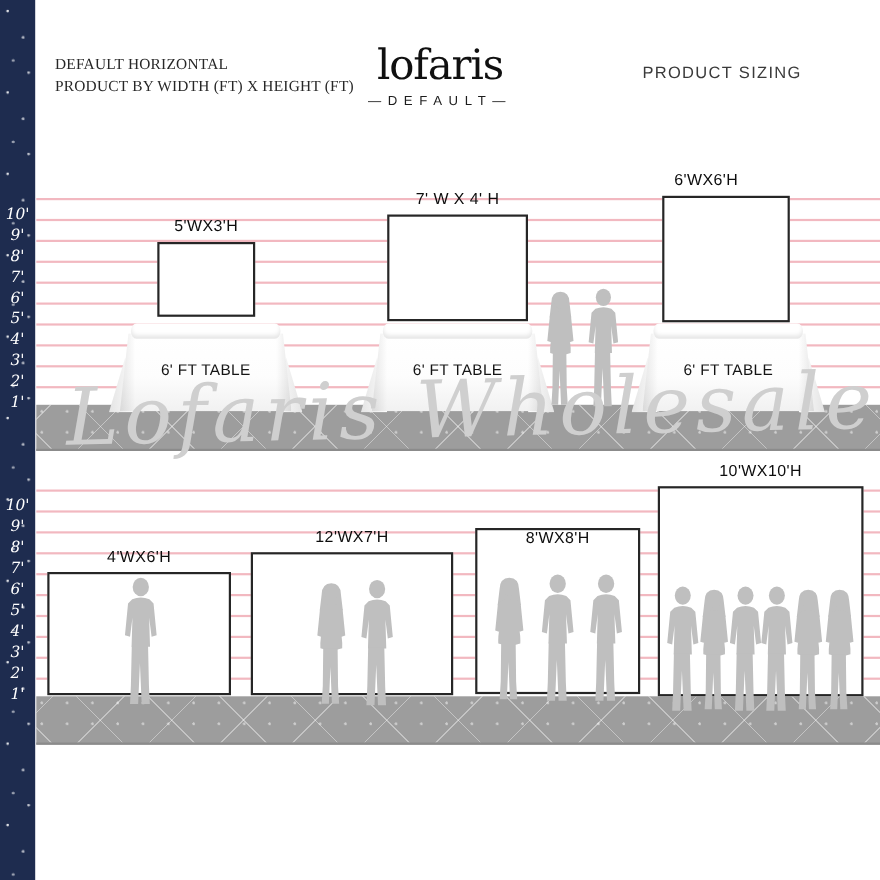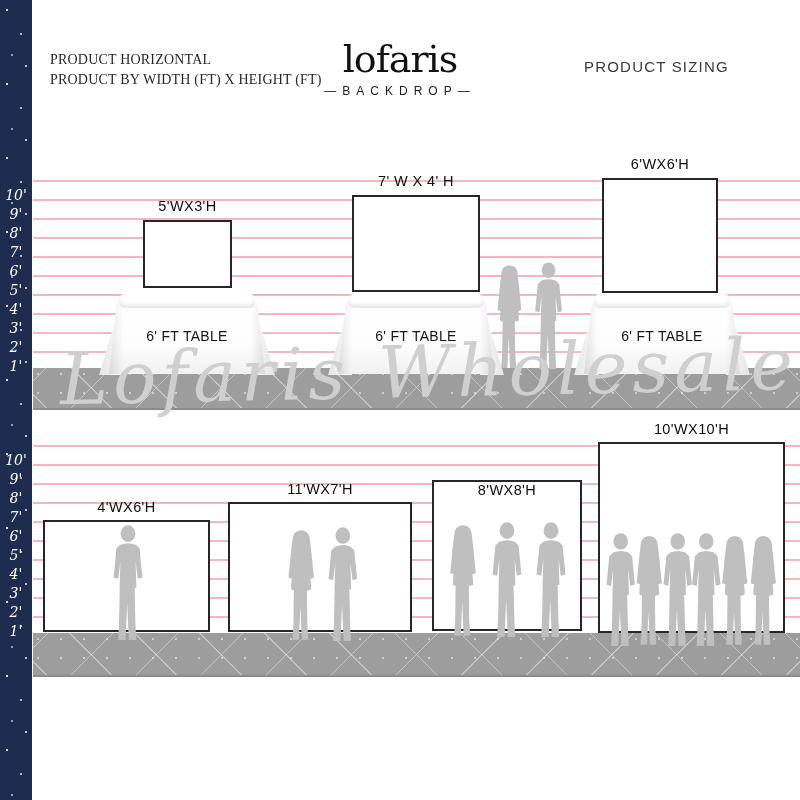--- a/index.html
+++ b/index.html
@@ -59,27 +59,27 @@
     font-family:"DejaVu Serif",serif;font-style:italic;font-size:72px;letter-spacing:5px;
     color:#cfcfcf;transform:rotate(-1.2deg);white-space:nowrap;pointer-events:none;}
 </style>
 </head>
 <body>
 
 <div class="page">
   <div class="navy-strip"></div>
 
   <div class="hdr-left">
-    <div>PRODUCT HORIZONTAL</div>
+    <div>DEFAULT HORIZONTAL</div>
     <div>PRODUCT BY WIDTH (FT) X HEIGHT (FT)</div>
   </div>
 
   <div class="logo">
     <div class="brand">lofaris</div>
-    <div class="brand-sub">—BACKDROP—</div>
+    <div class="brand-sub">—DEFAULT—</div>
   </div>
 
   <div class="hdr-right">PRODUCT SIZING</div>
 
   <div id="gen-root">
       <div class="hline" style="top:180px;"></div>
       <div class="rmark" style="top:172px;">10'</div>
       <div class="hline" style="top:199px;"></div>
       <div class="rmark" style="top:191px;">9'</div>
       <div class="hline" style="top:218px;"></div>
@@ -129,21 +129,21 @@
       </div>
       <div class="bd-label" style="left:312px;top:173px;width:208px;">7' W X 4' H</div>
       <div class="bd-rect" style="left:352px;top:195px;width:128px;height:97px;"></div>
       <div class="tbl" style="left:336px;top:294px;width:160px;height:80px;">
         <div class="tbl-cone l"></div>
     <div class="tbl-cone r"></div>
     <div class="tbl-top"></div>
     <div class="tbl-skirt"></div>
     <div class="tbl-label">6' FT TABLE</div>
       </div>
-      <div class="bd-label" style="left:562px;top:156px;width:196px;">6'WX6'H</div>
+      <div class="bd-label" style="left:544px;top:156px;width:196px;">6'WX6'H</div>
       <div class="bd-rect" style="left:602px;top:178px;width:116px;height:115px;"></div>
       <div class="tbl" style="left:582px;top:294px;width:160px;height:80px;">
         <div class="tbl-cone l"></div>
     <div class="tbl-cone r"></div>
     <div class="tbl-top"></div>
     <div class="tbl-skirt"></div>
     <div class="tbl-label">6' FT TABLE</div>
       </div>
       <div class="scene" style="left:489px;top:254px;width:80px;height:119px;"><svg width="80" height="119" viewBox="0 0 86 120" preserveAspectRatio="xMidYMax meet" fill="#bfbfbf">
           <g transform="translate(0,3) scale(1,0.975)">
@@ -160,21 +160,21 @@
         </svg></div>
       <div class="bd-label" style="left:3px;top:499px;width:247px;">4'WX6'H</div>
       <div class="bd-rect" style="left:43px;top:520px;width:167px;height:112px;"></div>
       <div class="scene" style="left:104px;top:524px;width:48px;height:120px;"><svg width="48" height="120" viewBox="0 0 44 120" preserveAspectRatio="xMidYMax meet" fill="#bfbfbf">
           <g transform="translate(0,0) ">
             <ellipse cx="22" cy="9.6" rx="7.4" ry="8.4"></ellipse>
 <path d="M14.2 20.8 Q22 17.6 29.8 20.8 L33.6 24.6 36.4 53.5 31.8 54.8 29.6 37.5 30.4 64 13.6 64 14.4 37.5 12.2 54.8 7.6 53.5 10.4 24.6 Z"></path>
 <path d="M13.8 63 L13 99 12.2 116 19.6 116 21.2 79 22.8 116 30.2 116 29.4 99 28.6 63 Z"></path>
           </g>
         </svg></div>
-      <div class="bd-label" style="left:188px;top:481px;width:264px;">11'WX7'H</div>
+      <div class="bd-label" style="left:188px;top:481px;width:264px;">12'WX7'H</div>
       <div class="bd-rect" style="left:228px;top:502px;width:184px;height:130px;"></div>
       <div class="scene" style="left:278px;top:526px;width:88px;height:119px;"><svg width="88" height="119" viewBox="0 0 86 120" preserveAspectRatio="xMidYMax meet" fill="#bfbfbf">
           <g transform="translate(0,3) scale(1,0.975)">
             <path d="M22 1.2 Q30.6 1.6 30.8 11.5 L32.6 27 Q27 23.4 22 23.4 Q17 23.4 11.4 27 L13.2 11.5 Q13.4 1.6 22 1.2 Z"></path>
 <ellipse cx="22" cy="10.4" rx="6.6" ry="7.6"></ellipse>
 <path d="M15 22.4 Q22 19.6 29 22.4 L32.4 26 34.8 50.5 30.8 51.8 28.8 38.5 Q32.6 53 32 62.5 Q22 66.5 12 62.5 Q11.4 53 15.2 38.5 L13.2 51.8 9.2 50.5 11.6 26 Z"></path>
 <path d="M14.6 62.5 L14.2 98 13.2 114.5 19.8 114.5 21.2 80 22.6 114.5 29.2 114.5 28.2 98 27.8 62.5 Z"></path>
           </g>
           <g transform="translate(42,0) ">
             <ellipse cx="22" cy="9.6" rx="7.4" ry="8.4"></ellipse>

